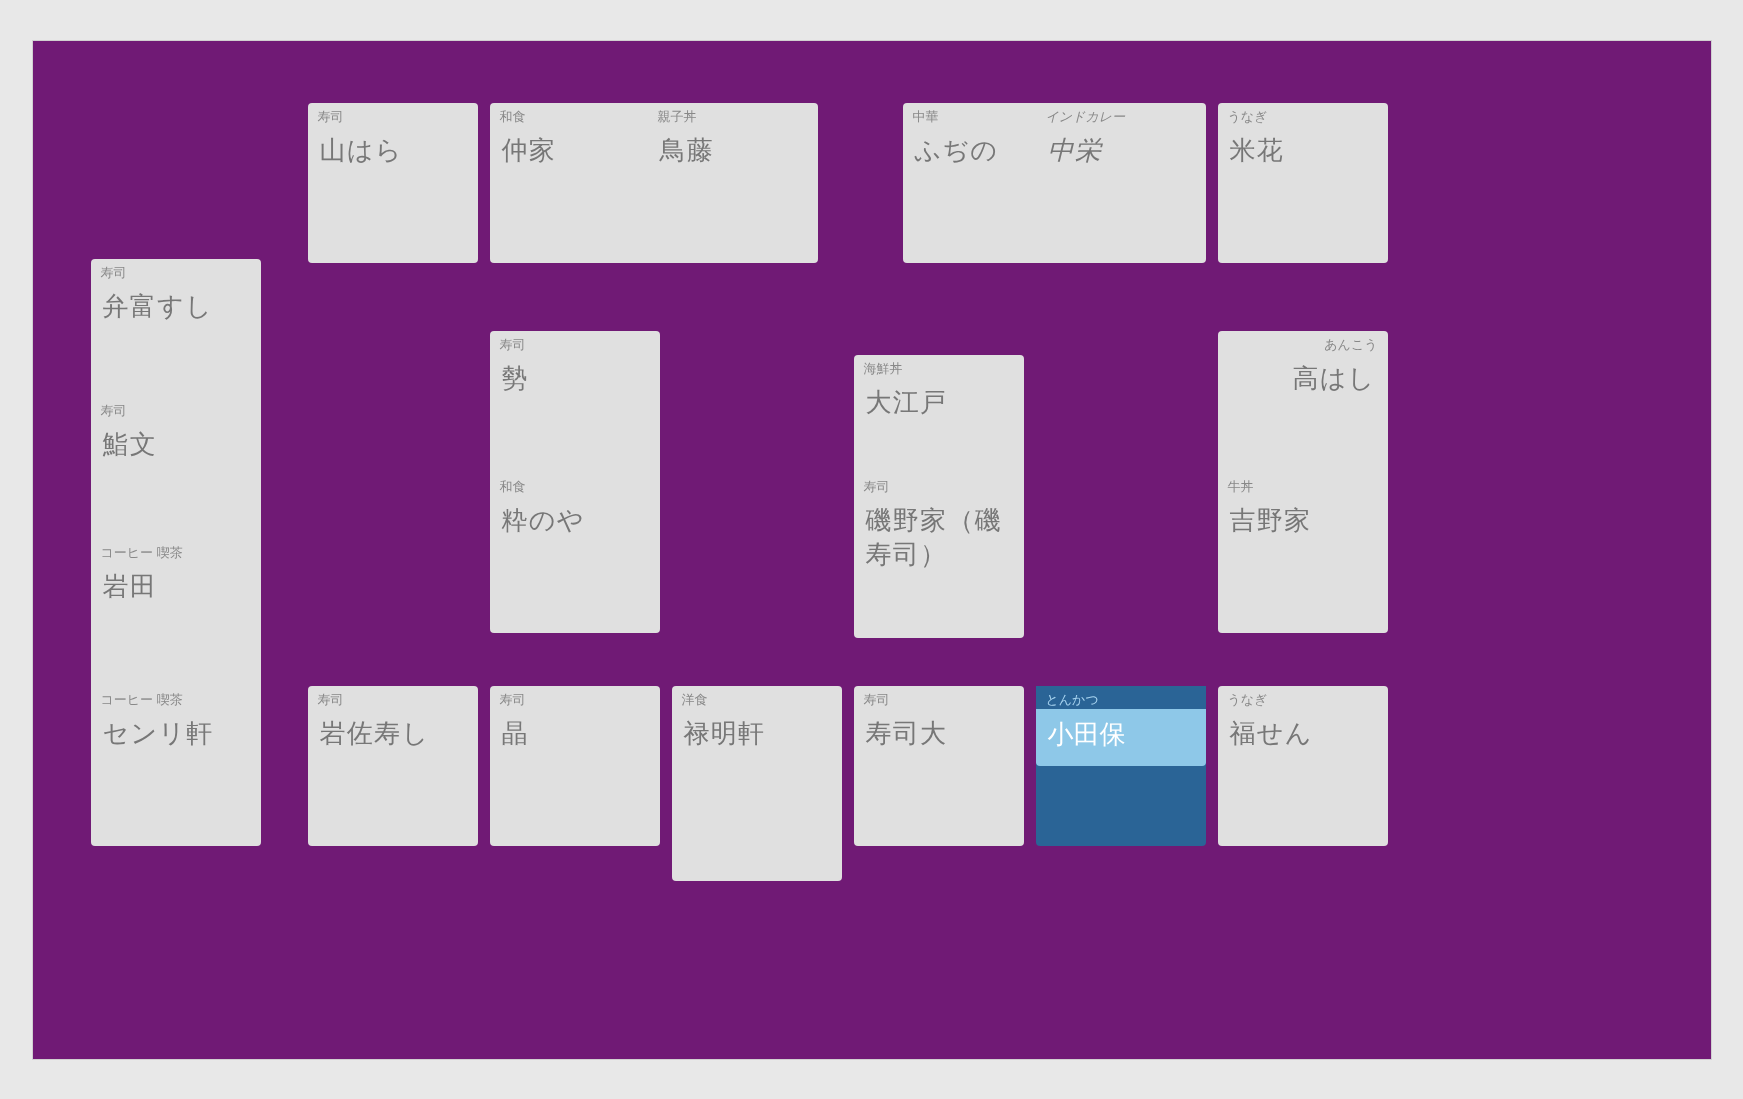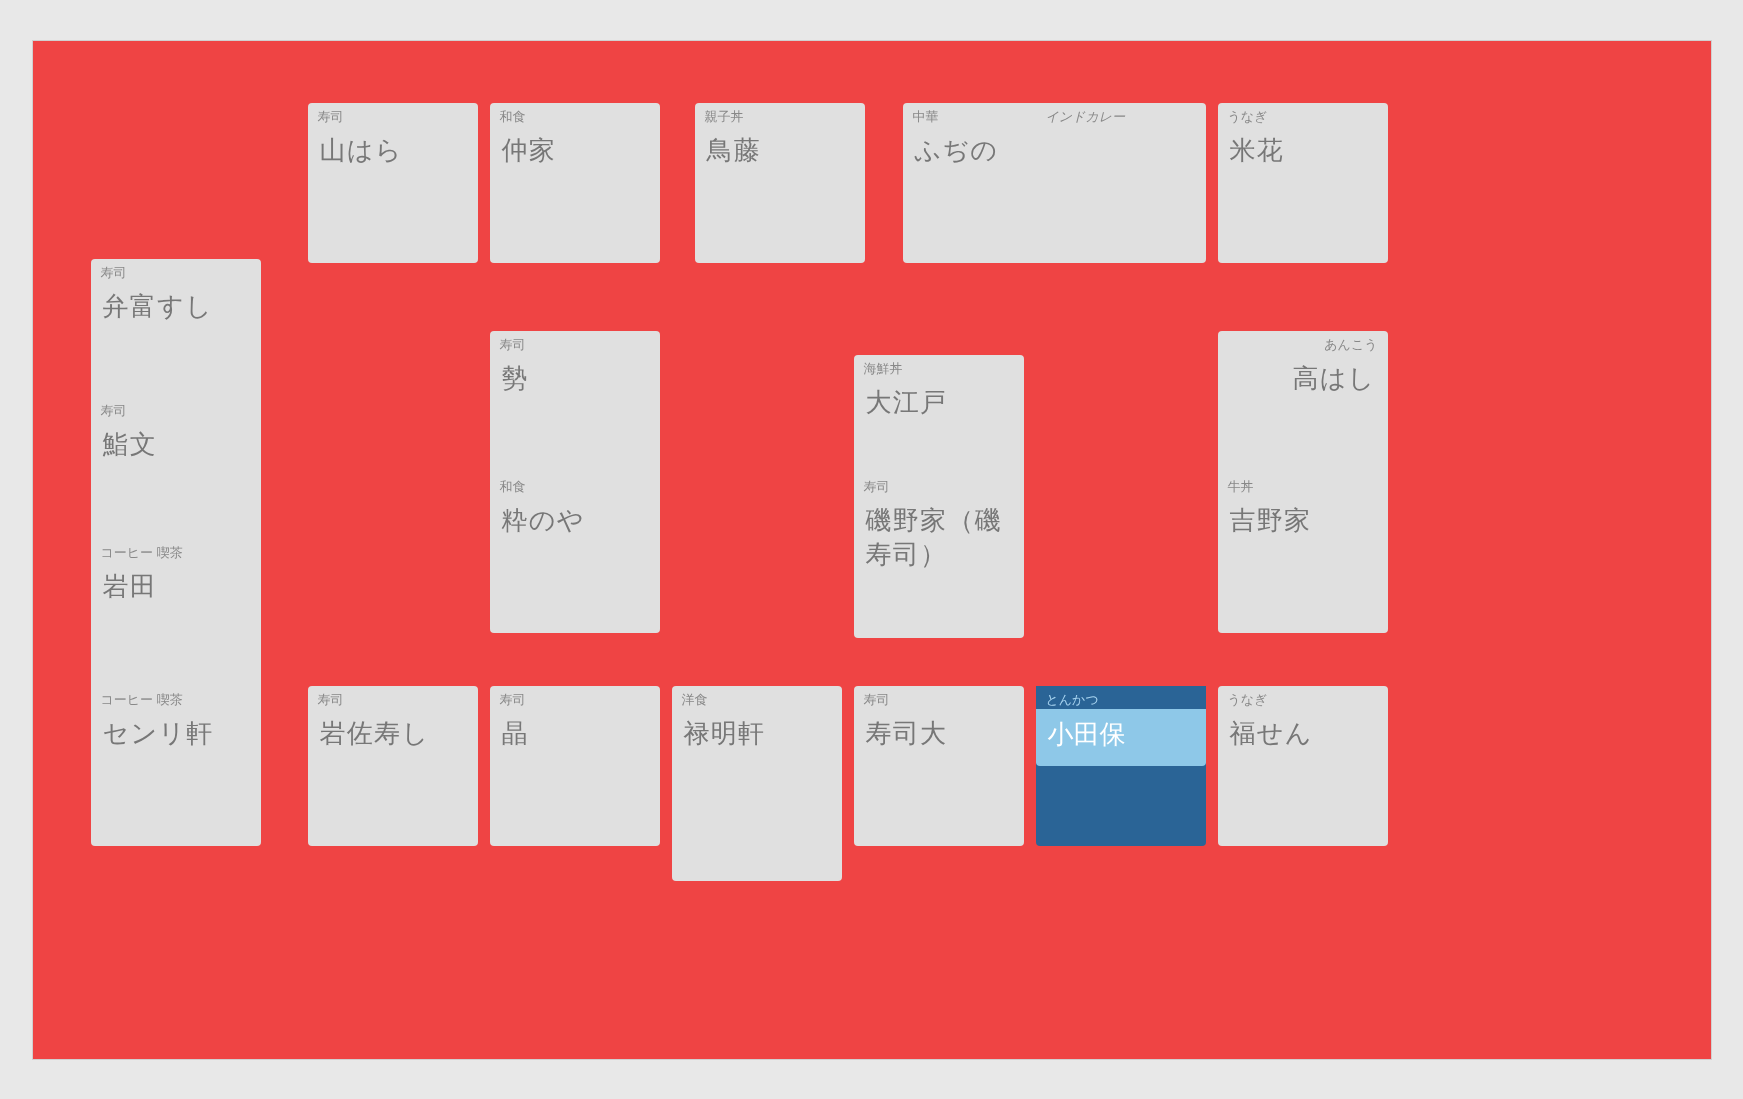--- a/index.html
+++ b/index.html
@@ -6,21 +6,21 @@
     body {
       background: #e8e8e8;
       font-family: 'Hiragino Sans', 'Yu Gothic', 'Meiryo', sans-serif;
       width: 1743px;
       height: 1099px;
       display: flex;
       align-items: center;
       justify-content: center;
     }
     .map-container {
-      background: #ef4444;
+      background: #701a75;
       border: 1px solid #d0d0d0;
       width: 1680px;
       height: 1020px;
       position: relative;
       padding-left: 39px;
     }
     .card {
       position: absolute;
       background: #e0e0e0;
       border-radius: 4px;
@@ -58,30 +58,31 @@
 
 <div class="map-container">
     <div class="card" style="left: 275px; top: 62px; width: 170px; height: 160px;">
       <div class="category">寿司</div>
       <div class="name">山はら</div>
     </div>
     <div class="card" style="left: 457px; top: 62px; width: 170px; height: 160px;">
       <div class="category">和食</div>
       <div class="name">仲家</div>
     </div>
-    <div class="card" style="left: 662px; top: 62px; width: 170px; height: 160px;">
+    <div class="card" style="left: 615px; top: 62px; width: 170px; height: 160px;">
       <div class="category">親子丼</div>
       <div class="name">鳥藤</div>
     </div>
     <div class="card" style="left: 870px; top: 62px; width: 170px; height: 160px;">
       <div class="category">中華</div>
       <div class="name">ふぢの</div>
     </div>
     <div class="card" style="left: 1003px; top: 62px; width: 170px; height: 160px; font-style: italic;">
       <div class="category">インドカレー</div>
+      <div class="name">中栄</div>
     </div>
     <div class="card" style="left: 1185px; top: 62px; width: 170px; height: 160px;">
       <div class="category">うなぎ</div>
       <div class="name">米花</div>
     </div>
     <div class="card" style="left: 58px; top: 218px; width: 170px; height: 160px;">
       <div class="category">寿司</div>
       <div class="name">弁富すし</div>
     </div>
     <div class="card" style="left: 457px; top: 290px; width: 170px; height: 160px;">

